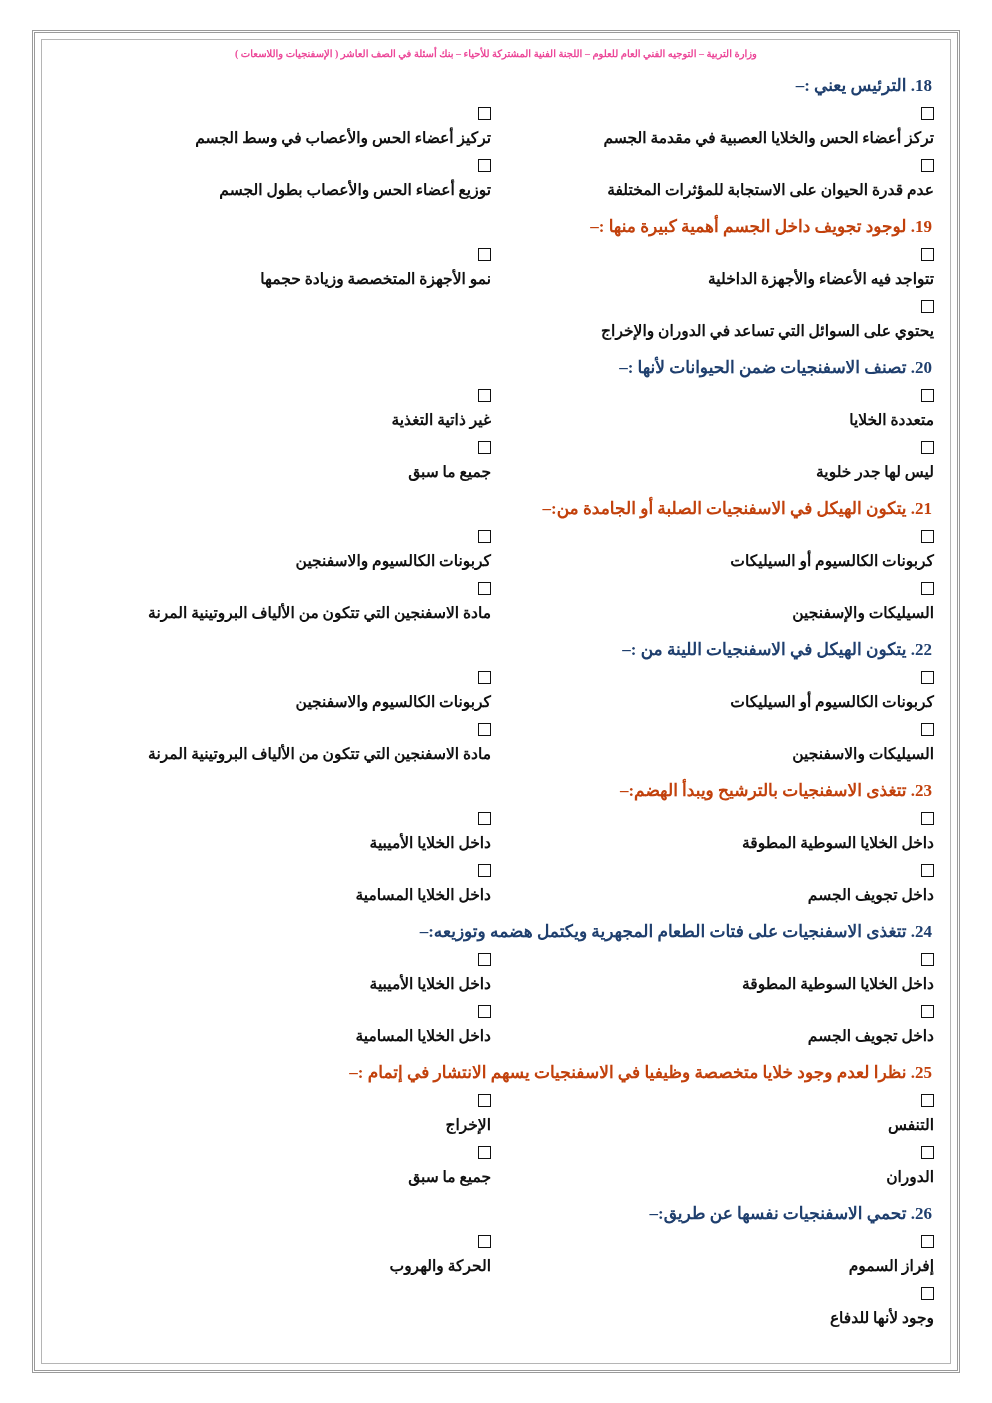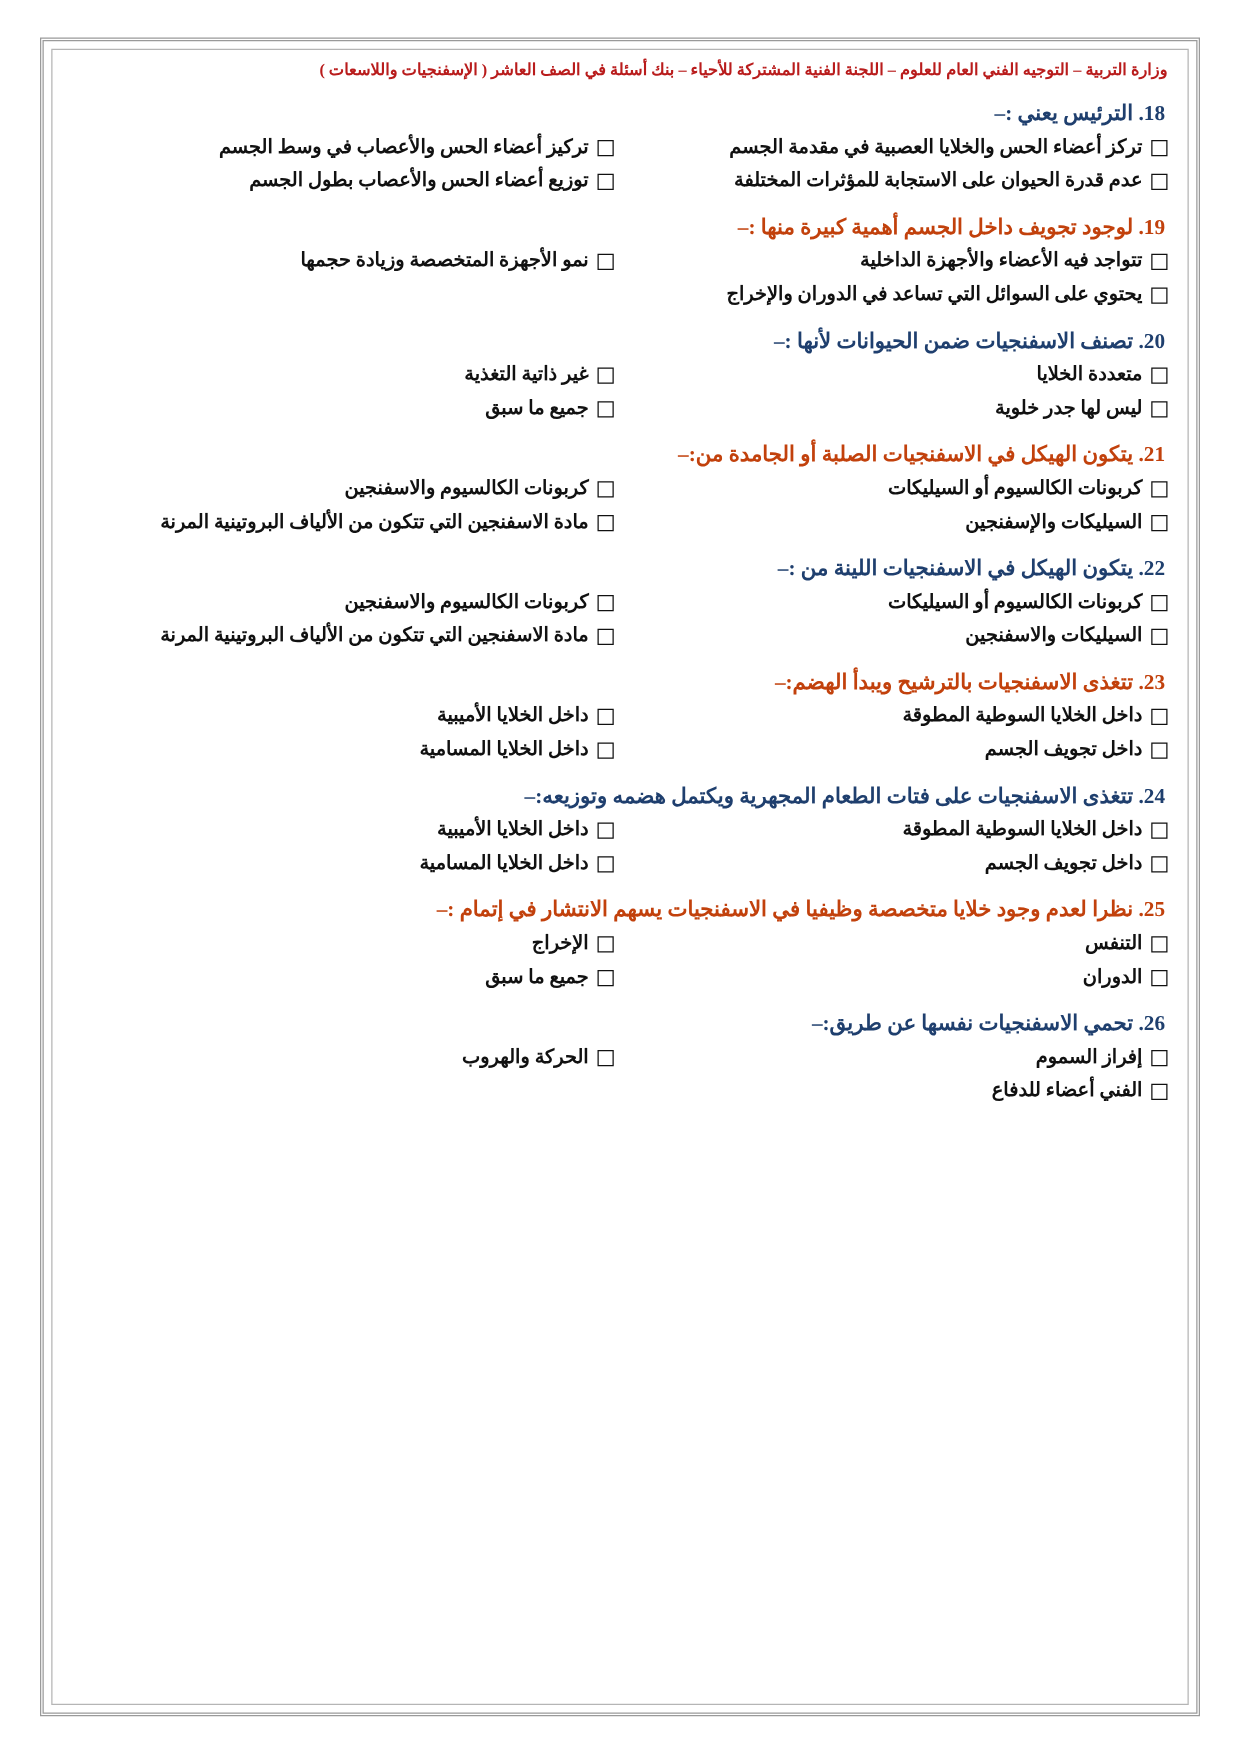--- a/index.html
+++ b/index.html
@@ -40,23 +40,24 @@
   #content {
     position: absolute;
     left: 58px;
     top: 48px;
     width: 876px;
     box-sizing: border-box;
   }
 
   
   .doc-header {
-    font-size: 13px;
+    text-align: center;
+    font-size: 10px;
     font-weight: bold;
-    color: #b91c1c;
+    color: #ec4899;
     letter-spacing: 0;
     margin: 0 0 16px 0;
     white-space: nowrap;
   }
 
   
   .question {
     margin-top: 14px;
     font-family: Liberation Serif, serif;
   }
@@ -73,21 +74,21 @@
   
   .options {
     display: grid;
     grid-template-columns: 1fr 1fr;
     column-gap: 10px;
     row-gap: 5px;
     direction: rtl;
   }
   .option {
     display: flex;
-    flex-direction: row;
+    flex-direction: column;
     align-items: flex-start;
     justify-content: flex-start;
     gap: 7px;
     font-size: 15.5px;
     font-weight: bold;
     color: #111111;
     line-height: 1.45;
   }
   
   .option .box {
@@ -300,18 +301,18 @@
       <div class="option col-left">
         <span class="box"></span>
         <span class="txt">إفراز السموم</span>
       </div>
       <div class="option">
         <span class="box"></span>
         <span class="txt">الحركة والهروب</span>
       </div>
       <div class="option col-left">
         <span class="box"></span>
-        <span class="txt">الفني أعضاء للدفاع</span>
+        <span class="txt">وجود لأنها للدفاع</span>
       </div>
     </div>
   </div>
 
 </div>
 
 </body></html>

